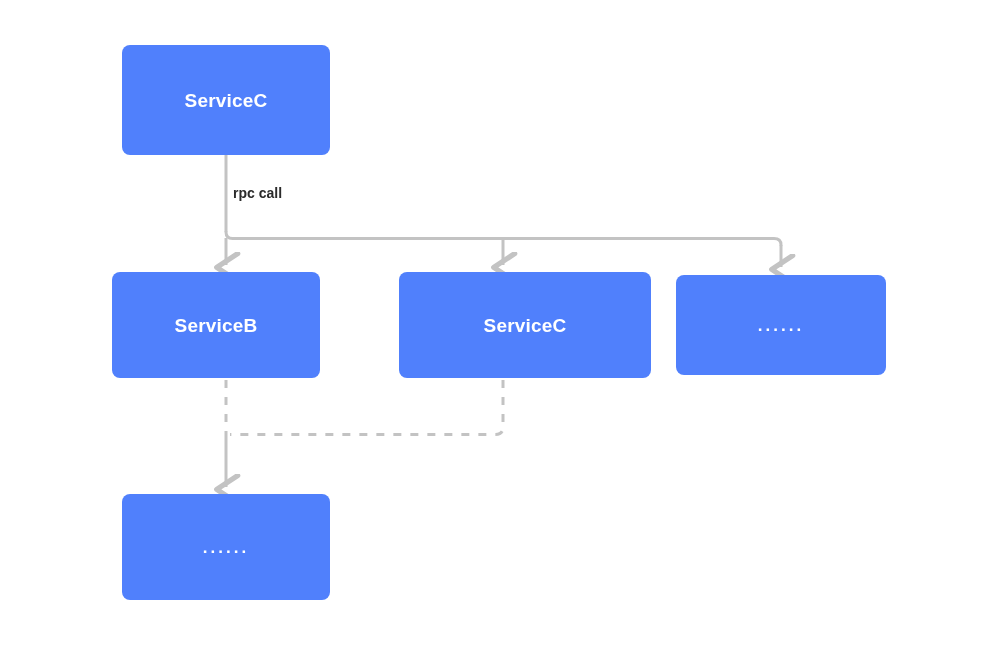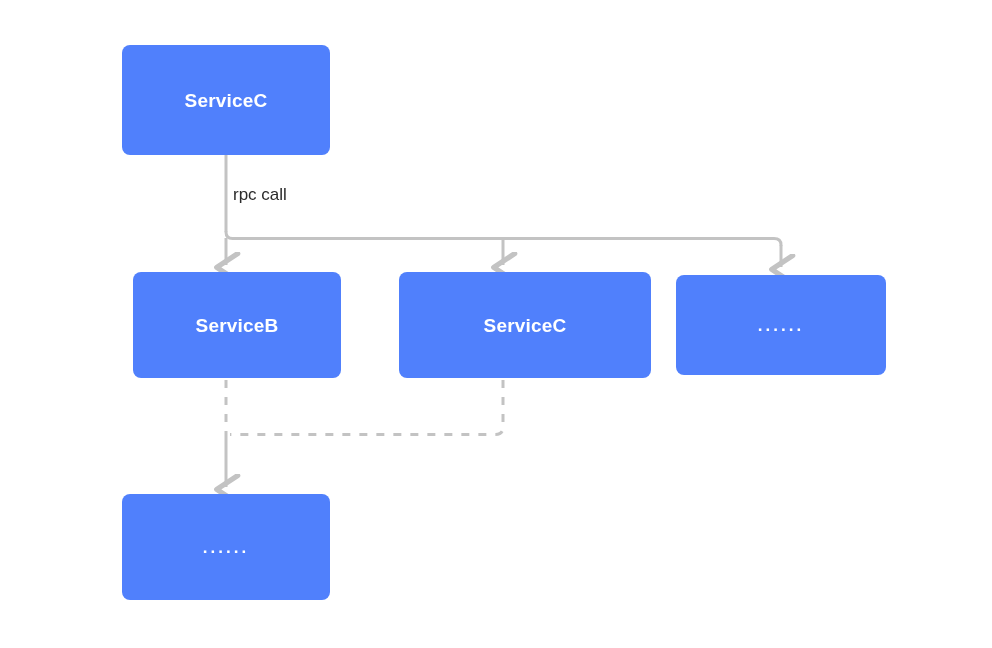--- a/index.html
+++ b/index.html
@@ -45,22 +45,22 @@
     white-space: pre;
   }
   .node-ellipsis {
     font-size: 17px;
     letter-spacing: 3px;
     font-weight: bold;
   }
   .edge-label {
     position: absolute;
     color: #2b2b2b;
-    font-weight: normal;
-    font-size: 17px;
+    font-weight: bold;
+    font-size: 14px;
     white-space: nowrap;
     user-select: none;
     line-height: 1;
   }
 </style>
 </head>
 <body>
 
 <div id="canvas">
 
@@ -86,21 +86,21 @@
 
     <path d="M 503 380 L 503 427 Q 503 434.5 495.5 434.5 L 230 434.5" fill="none" stroke="#c3c3c3" stroke-width="3" stroke-dasharray="8 9" stroke-linecap="butt" stroke-linejoin="round"></path>
 
     <path d="M 226 434 L 226 487" fill="none" stroke="#c3c3c3" stroke-width="3" stroke-linecap="butt" marker-end="url(#arrowhead)"></path>
   </svg>
 
   <div class="node" style="left:122px; top:45px; width:208px; height:110px; background:#5080fc;">
     <span class="node-label">ServiceC</span>
   </div>
 
-  <div class="node" style="left:133px; top:272px; width:208px; height:106px; background:#5080fc;text-align:center;">
+  <div class="node" style="left:112px; top:272px; width:208px; height:106px; background:#5080fc;text-align:center;">
     <span class="node-label">ServiceB</span>
   </div>
 
   <div class="node" style="left:399px; top:272px; width:252px; height:106px; background:#5080fc;">
     <span class="node-label">ServiceC</span>
   </div>
 
   <div class="node" style="left:676px; top:275px; width:210px; height:100px; background:#5080fc;">
     <span class="node-label node-ellipsis">......</span>
   </div>

